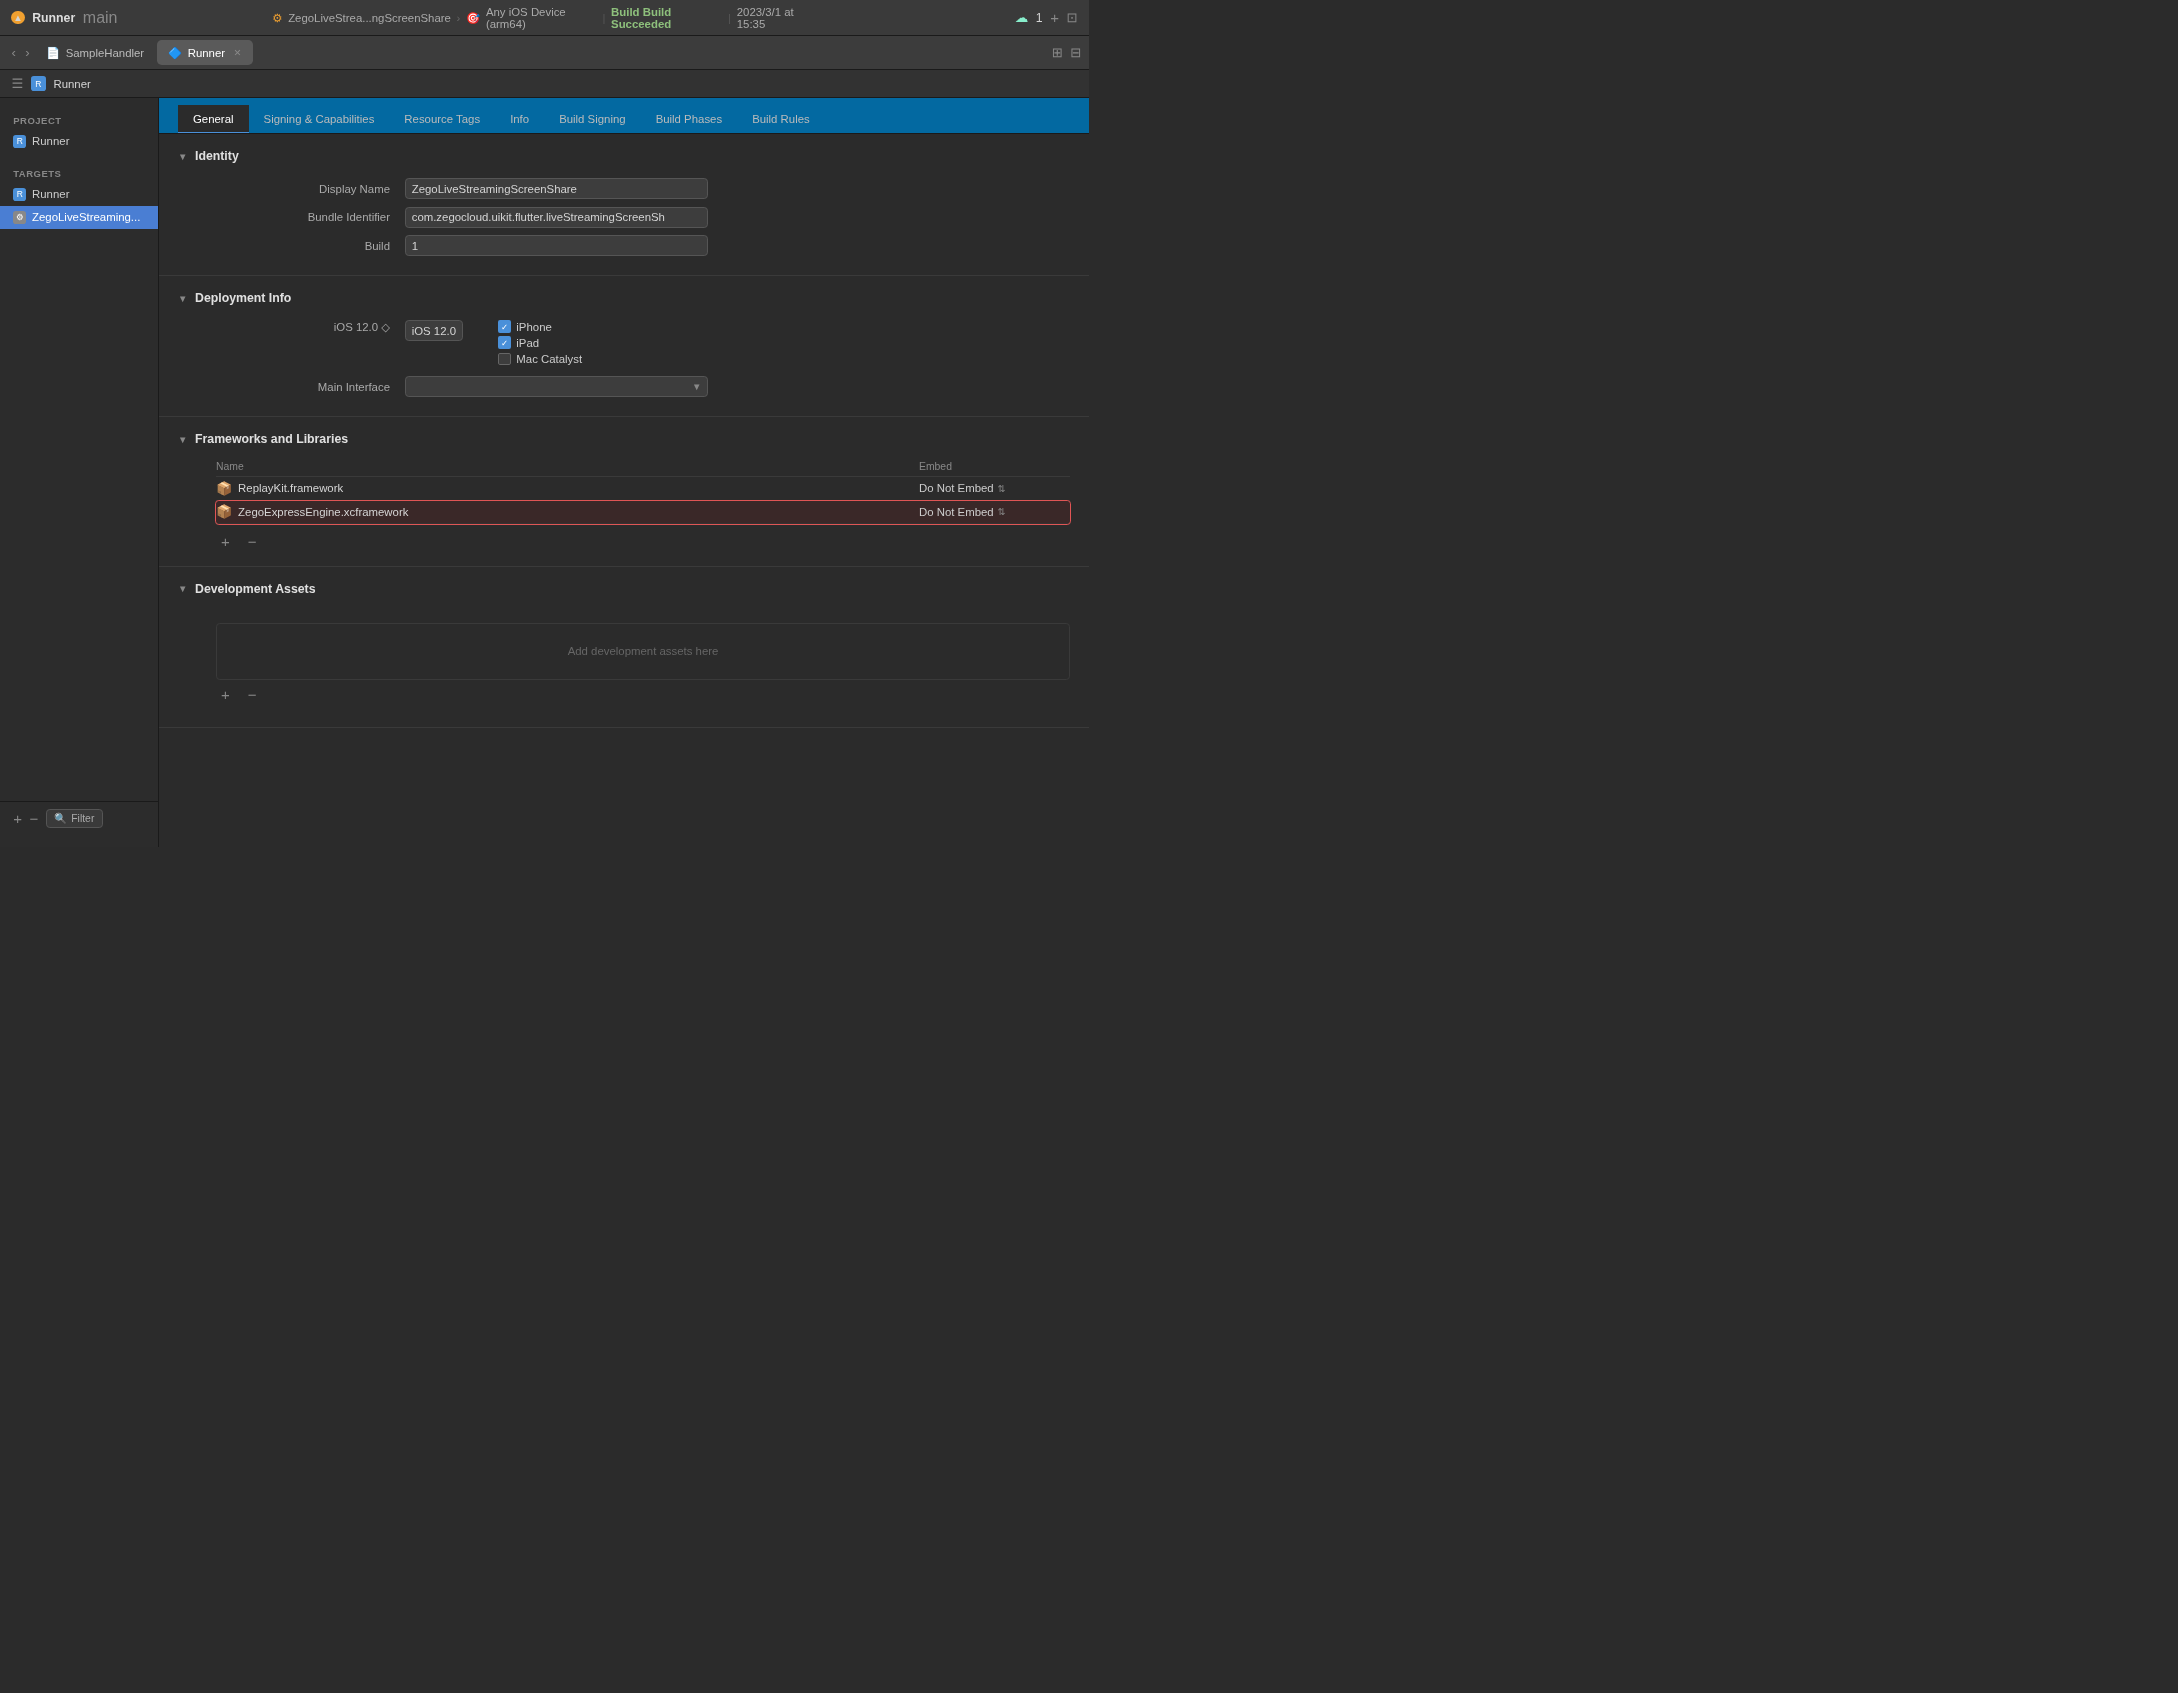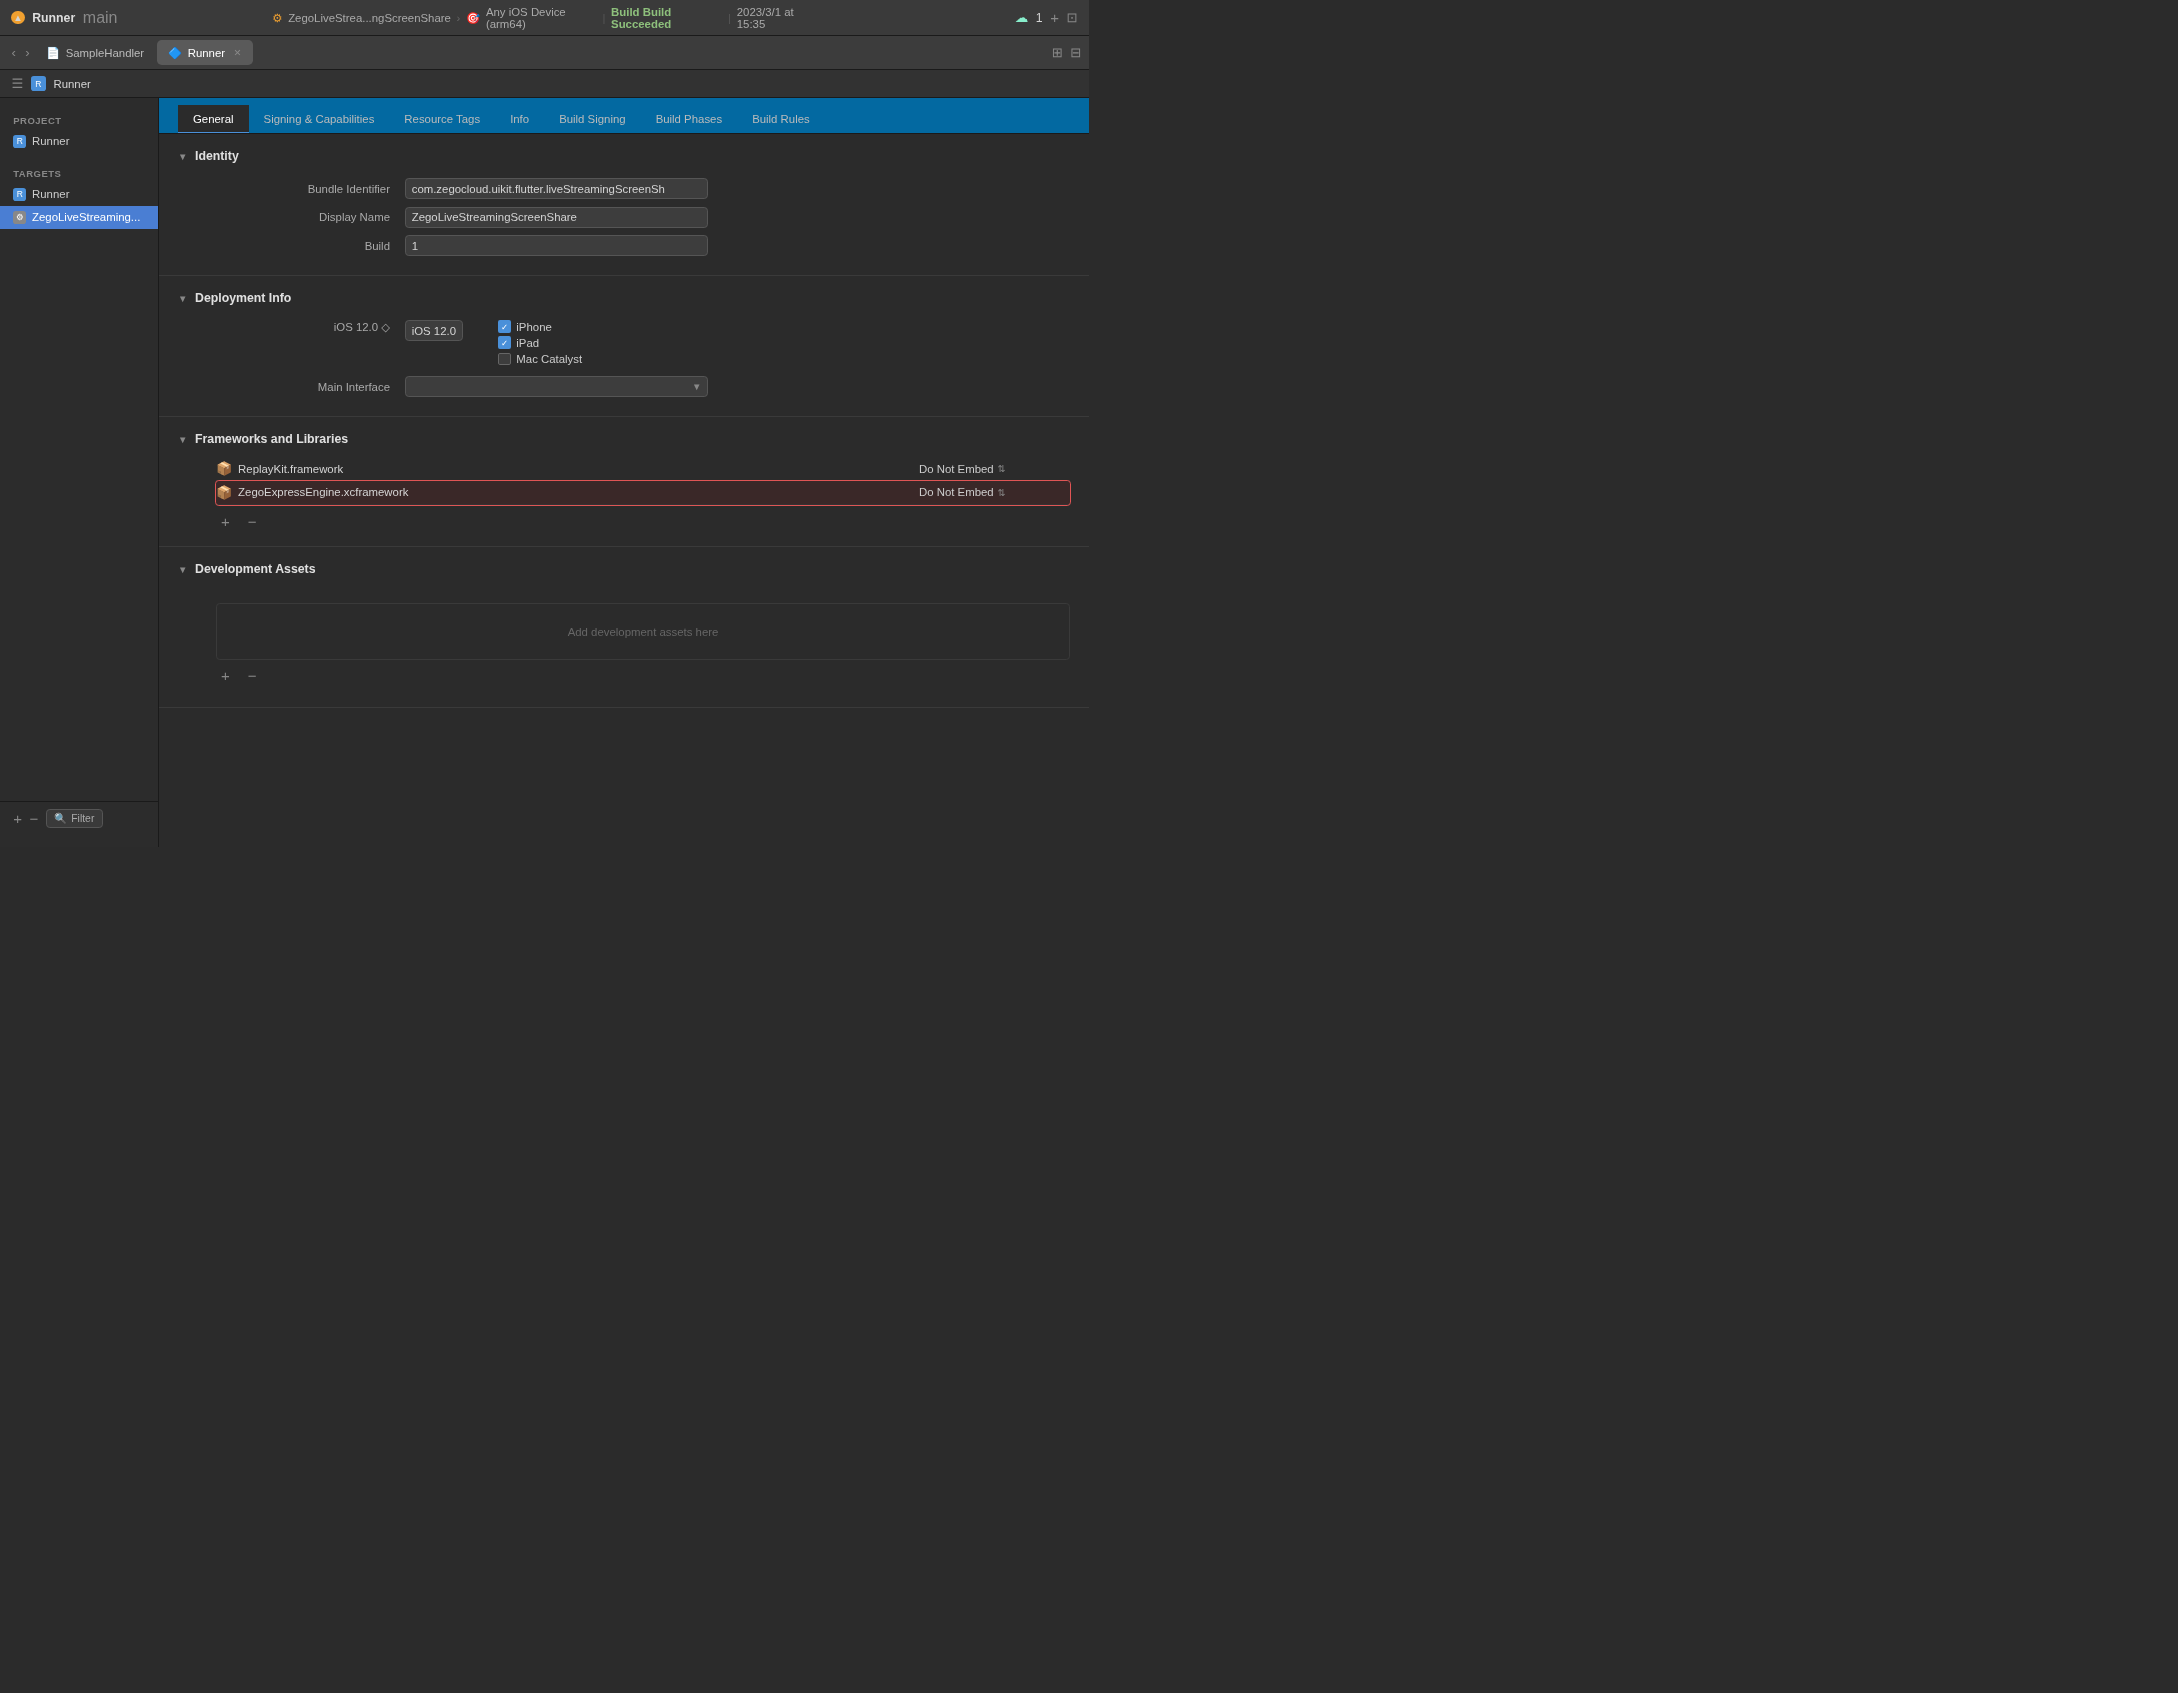--- a/index.html
+++ b/index.html
@@ -510,26 +510,26 @@
     </div>
 
     <div class="content-body">
 
       <div class="section">
         <div class="section-header">
           <span class="section-toggle">▼</span>
           <span class="section-title">Identity</span>
         </div>
         <div class="form-row">
+          <div class="form-label">Display Name</div>
+          <input class="form-input" type="text" value="ZegoLiveStreamingScreenShare" style="">
+        </div>
+        <div class="form-row">
           <div class="form-label">Bundle Identifier</div>
           <input class="form-input" type="text" value="com.zegocloud.uikit.flutter.liveStreamingScreenSh" style="">
-        </div>
-        <div class="form-row">
-          <div class="form-label">Display Name</div>
-          <input class="form-input" type="text" value="ZegoLiveStreamingScreenShare" style="">
         </div>
         <div class="form-row">
           <div class="form-label">Build</div>
           <input class="form-input" type="text" value="1" style="">
         </div>
       </div>
 
       <div class="section">
         <div class="section-header">
           <span class="section-toggle">▼</span>
@@ -565,20 +565,24 @@
           </div>
         </div>
       </div>
 
       <div class="section">
         <div class="section-header">
           <span class="section-toggle">▼</span>
           <span class="section-title">Frameworks and Libraries</span>
         </div>
         <div class="fw-table">
+          <div class="fw-table-header">
+            <div class="fw-col-name">Name</div>
+            <div class="fw-col-embed">Embed</div>
+          </div>
           <div class="fw-row">
             <div class="fw-row-name">
               <span class="fw-icon">📦</span>
               <span>ReplayKit.framework</span>
             </div>
             <div class="fw-row-embed">
               <span>Do Not Embed</span>
               <span class="embed-stepper">⇅</span>
             </div>
           </div>

